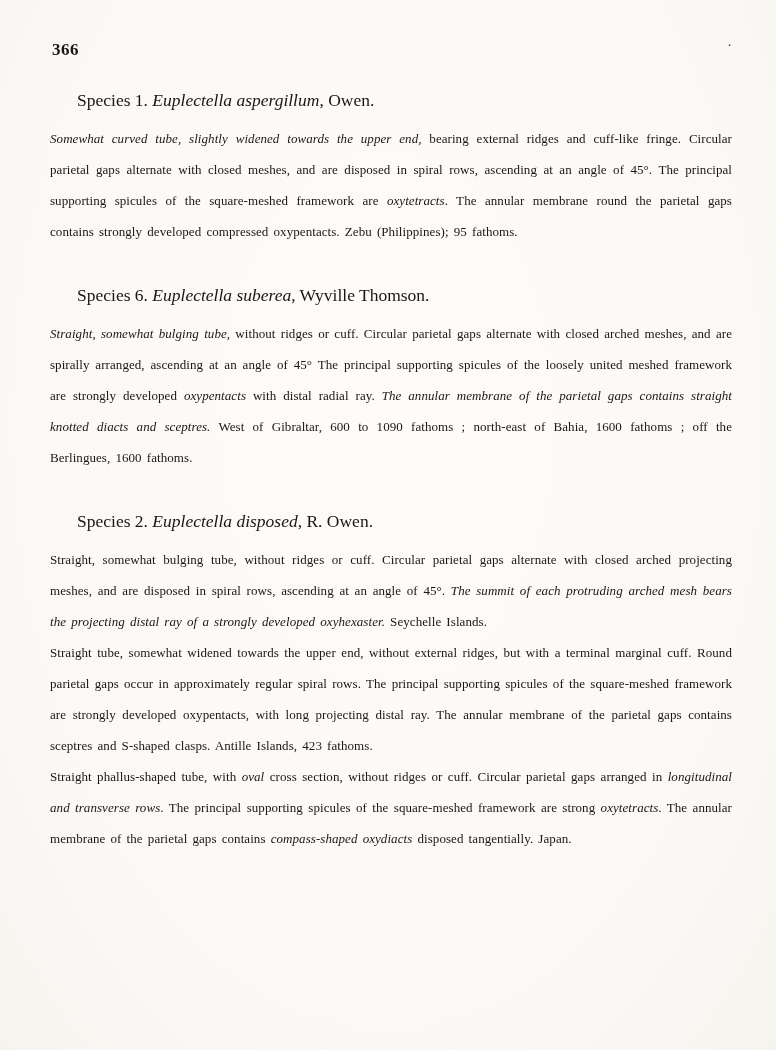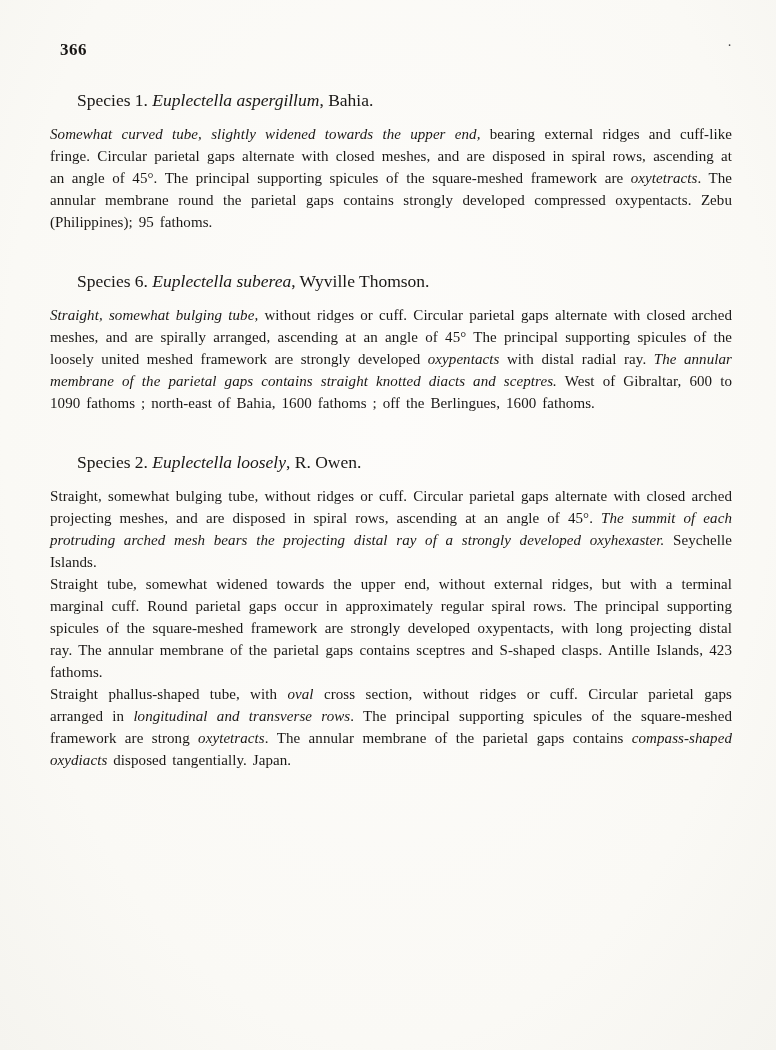--- a/index.html
+++ b/index.html
@@ -21,21 +21,21 @@
     padding: 40px 44px 0 50px;
     background: radial-gradient(ellipse at 50% 40%, #fdfcfa 0%, #faf9f5 70%, #f5f4ef 100%);
   }
   .page-header {
     position: relative;
     height: 24px;
     margin-bottom: 24px;
   }
   .page-number {
     position: absolute;
-    left: 10px;
+    left: 2px;
     top: 0;
     font-size: 17px;
     font-weight: bold;
     letter-spacing: 0.5px;
   }
   .running-title {
     display: block;
     text-align: center;
     font-size: 15px;
     font-weight: bold;
@@ -53,22 +53,22 @@
     margin: 36px 4px 10px 0;
     text-indent: 27px;
     font-size: 17.5px;
     line-height: 25px;
   }
   .species-section:first-of-type .species-heading {
     margin-top: 20px;
   }
   .species-body {
     margin: 0 0 0 0;
-    font-size: 15px;
-    line-height: 22px;
+    font-size: 13px;
+    line-height: 31px;
     text-align: justify;
     word-spacing: 0.14em;
     letter-spacing: 0.005em;
   }
   .it {
     font-style: italic;
   }
 </style>
 </head>
 <body>
@@ -76,31 +76,31 @@
 <div class="page">
 
   <header class="page-header">
     <span class="page-number">366</span>
     <span class="corner-mark">·</span>
   </header>
 
   <main>
 
     <section class="species-section">
-      <p class="species-heading"><span>Species 1.  </span><span class="it">Euplectella aspergillum</span><span>, Bahia.</span></p>
+      <p class="species-heading"><span>Species 1.  </span><span class="it">Euplectella aspergillum</span><span>, Owen.</span></p>
       <p class="species-body"><span class="it">Somewhat curved tube, slightly widened towards the upper end,</span><span> bearing external ridges and cuff-like fringe.  Circular parietal gaps alternate with closed meshes, and are disposed in spiral rows, ascending at an angle of 45°.  The principal supporting spicules of the square-meshed framework are </span><span class="it">oxytetracts</span><span>.  The annular membrane round the parietal gaps contains strongly developed compressed oxypentacts.  Zebu (Philippines); 95 fathoms.</span></p>
     </section>
 
     <section class="species-section">
       <p class="species-heading"><span>Species 6.  </span><span class="it">Euplectella suberea</span><span>, Wyville Thomson.</span></p>
       <p class="species-body"><span class="it">Straight, somewhat bulging tube,</span><span> without ridges or cuff.  Circular parietal gaps alternate with closed arched meshes, and are spirally arranged, ascending at an angle of 45°  The principal supporting spicules of the loosely united meshed framework are strongly developed </span><span class="it">oxypentacts</span><span> with distal radial ray.  </span><span class="it">The annular membrane of the parietal gaps contains straight knotted diacts and sceptres.</span><span>  West of Gibraltar, 600 to 1090 fathoms ; north-east of Bahia, 1600 fathoms ; off the Berlingues, 1600 fathoms.</span></p>
     </section>
 
     <section class="species-section">
-      <p class="species-heading"><span>Species 2.  </span><span class="it">Euplectella loosely</span><span>, R. Owen.</span></p>
+      <p class="species-heading"><span>Species 2.  </span><span class="it">Euplectella disposed</span><span>, R. Owen.</span></p>
       <p class="species-body"><span>Straight, somewhat bulging tube, without ridges or cuff.  Circular parietal gaps alternate with closed arched projecting meshes, and are disposed in spiral rows, ascending at an angle of 45°.  </span><span class="it">The summit of each protruding arched mesh bears the projecting distal ray of a strongly developed oxyhexaster.</span><span>  Seychelle Islands.</span></p>
     </section>
 
     <section class="species-section">
       <p class="species-body"><span>Straight tube, somewhat widened towards the upper end, without external ridges, but with a terminal marginal cuff.  Round parietal gaps occur in approximately regular spiral rows.  The principal supporting spicules of the square-meshed framework are strongly developed oxypentacts, with long projecting distal ray.  The annular membrane of the parietal gaps contains sceptres and S-shaped clasps.  Antille Islands, 423 fathoms.</span></p>
     </section>
 
     <section class="species-section">
       <p class="species-body"><span>Straight phallus-shaped tube, with </span><span class="it">oval</span><span> cross section, without ridges or cuff.  Circular parietal gaps arranged in </span><span class="it">longitudinal and transverse rows</span><span>.  The principal supporting spicules of the square-meshed framework are strong </span><span class="it">oxytetracts</span><span>.  The annular membrane of the parietal gaps contains </span><span class="it">compass-shaped oxydiacts</span><span> disposed tangentially.  Japan.</span></p>
     </section>

